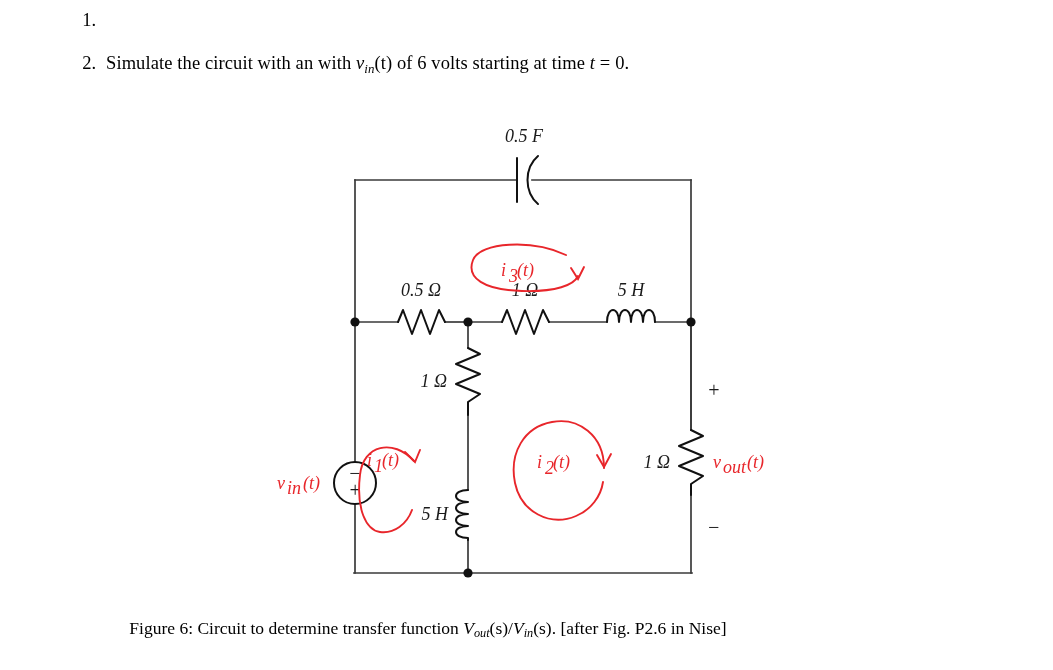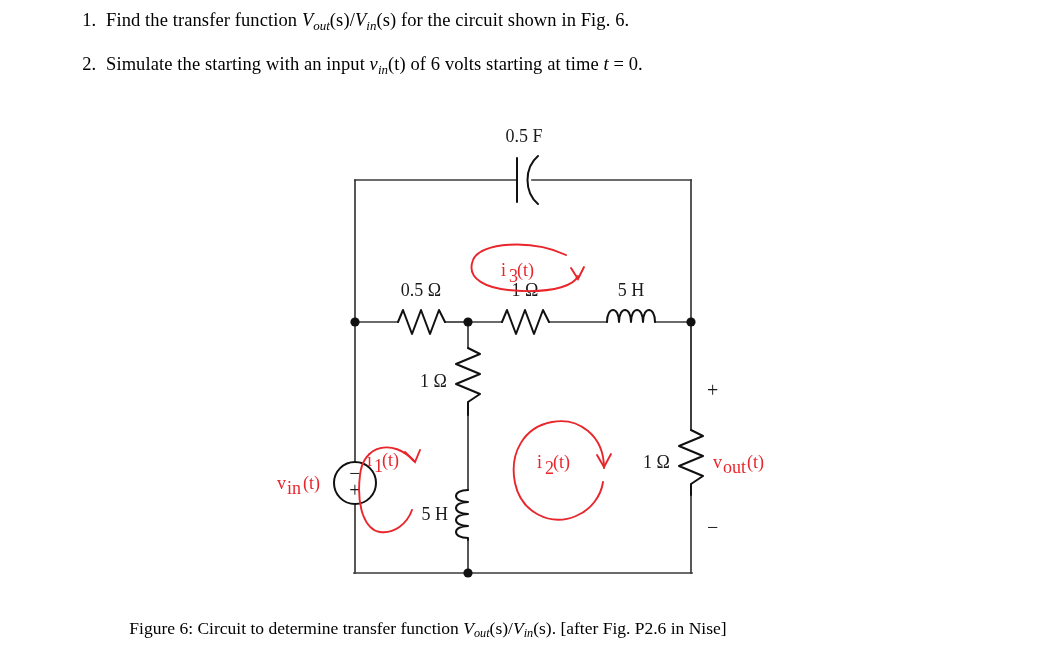--- a/index.html
+++ b/index.html
@@ -58,20 +58,21 @@
     letter-spacing: 0;
   }
 
   
   #figure {
     position: absolute;
     left: 0;
     top: 100px;
     width: 878px;
     height: 520px;
+    font-style: italic;
   }
   #circuit-svg {
     position: absolute;
     left: 0;
     top: 0;
   }
 
   
   .caption {
     position: absolute;
@@ -97,26 +98,25 @@
 </style>
 </head>
 <body>
 
 <div id="page">
 
   <div class="problem-list">
 
     <div class="problem-item">
       <span class="problem-num">1.</span>
-      <span class="problem-text"><span>Find the transfer function</span><span>&nbsp;</span><span class="mi">V</span><span class="sub">out</span><span class="mu">(s)</span><span class="mu">/</span><span class="mi">V</span><span class="sub">in</span><span class="mu">(s)</span><span>&nbsp;</span><span>for the circuit shown in Fig. 6.</span></span>
     </div>
 
     <div class="problem-item">
       <span class="problem-num">2.</span>
-      <span class="problem-text"><span>Simulate the starting with an input</span><span>&nbsp;</span><span class="mi lbl-src">v</span><span class="sub">in</span><span class="mu">(t)</span><span>&nbsp;</span><span>of 6 volts starting at time</span><span>&nbsp;</span><span class="mi">t</span><span>&nbsp;</span><span class="mu">=</span><span>&nbsp;</span><span class="mu">0.</span></span>
+      <span class="problem-text"><span>Simulate the circuit with an with</span><span>&nbsp;</span><span class="mi lbl-src">v</span><span class="sub">in</span><span class="mu">(t)</span><span>&nbsp;</span><span>of 6 volts starting at time</span><span>&nbsp;</span><span class="mi">t</span><span>&nbsp;</span><span class="mu">=</span><span>&nbsp;</span><span class="mu">0.</span></span>
     </div>
 
   </div>
 
   <div id="figure">
     <svg id="circuit-svg" width="1053" height="520" viewBox="0 0 1053 520">
 
       <g>
 
         <path class="wire" d="M355,80 L517,80"></path>

